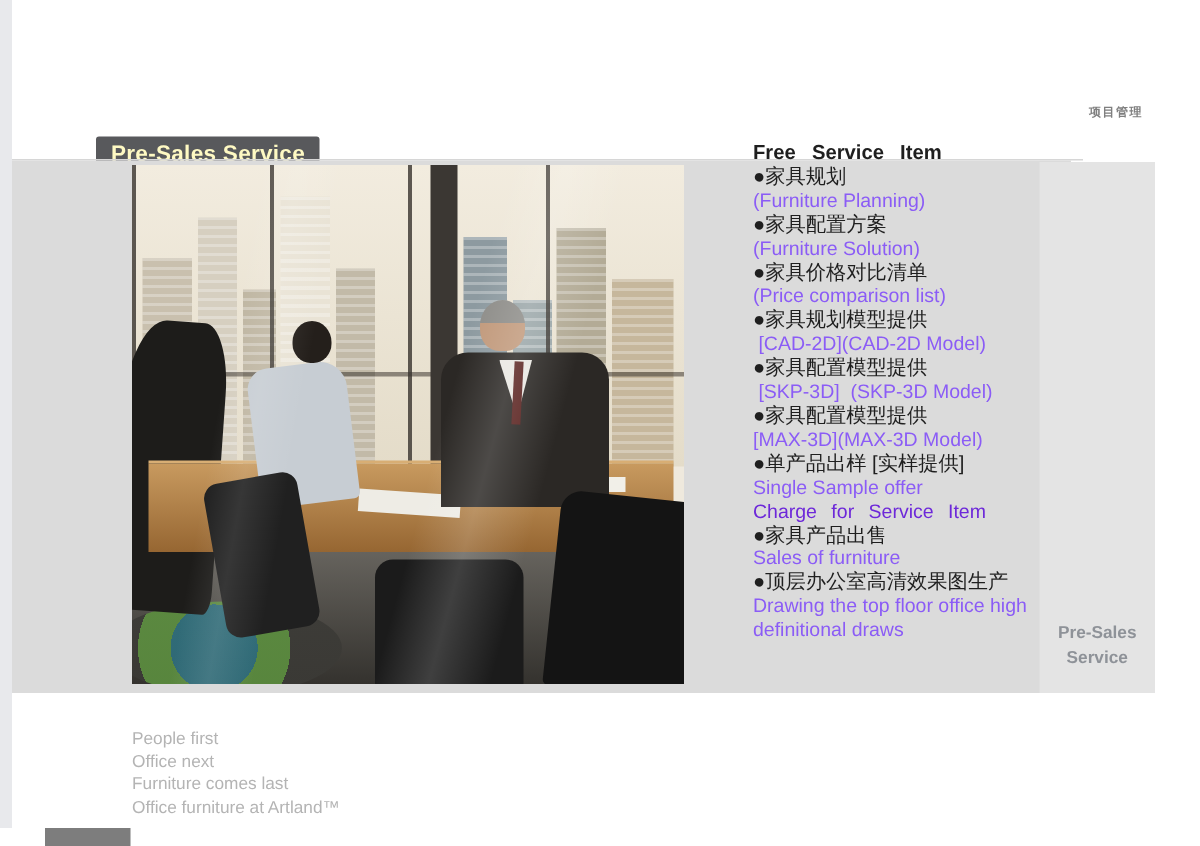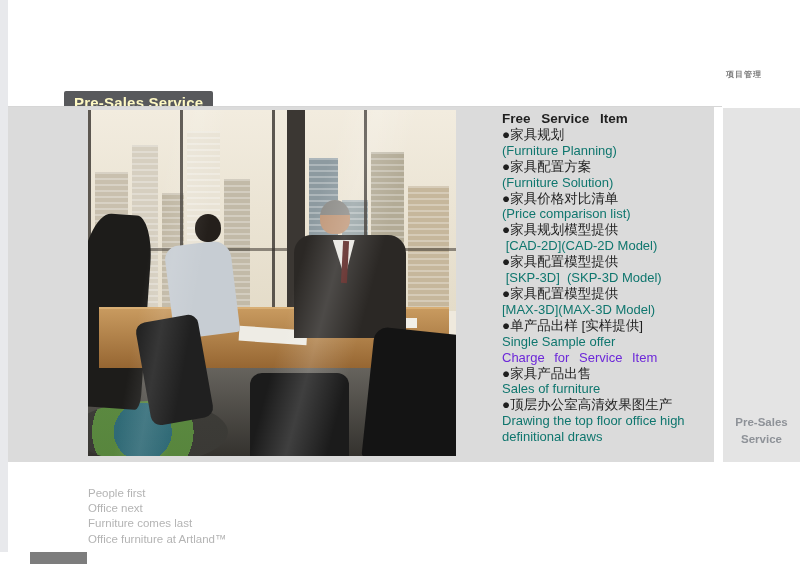--- a/index.html
+++ b/index.html
@@ -21,30 +21,30 @@
     left:64px;top:91px;height:23px;line-height:23px;padding:0 10px;
     background:#58595c;color:#fef9c3;font-size:15px;font-weight:bold;
     border-radius:2px;letter-spacing:.2px;
   }
   .hairline{left:8px;top:106px;width:714px;height:1px;background:#d6d6d6;}
 
   
   .content-block{left:8px;top:107px;width:706px;height:355px;background:#dbdbdb;}
 
   
-  .side-panel{left:723px;top:108px;width:77px;height:354px;background:#e4e4e4;}
+  .side-panel{left:693px;top:108px;width:77px;height:354px;background:#e4e4e4;}
   .side-panel-text{position:absolute;left:0;right:0;bottom:14px;text-align:center;
     font-size:11.5px;font-weight:bold;color:#8e9298;line-height:17px;}
 
   
-  .service-list{left:502px;top:111px;width:214px;}
+  .service-list{left:502px;top:94px;width:214px;}
   .svc-line{font-size:13px;line-height:15.9px;white-space:pre-wrap;color:#a8a8a8;}
   .ln-header{color:#1f1f1f;font-weight:bold;font-size:13.5px;word-spacing:7px;}
   .ln-zh{color:#1f1f1f;font-weight:normal;font-size:13.5px;}
-  .ln-en{color:#0f766e;}
+  .ln-en{color:#8b5cf6;}
   .ln-en_wide{color:#6d28d9;word-spacing:6px;}
 
   
   .footer{left:88px;top:486px;}
   .footer-line{font-size:11.5px;line-height:15.2px;font-weight:400;color:#b4b4b4;}
 
   
   .bottom-bar{left:30px;top:552px;width:57px;height:12px;background:#7d7d7d;}
 
   

